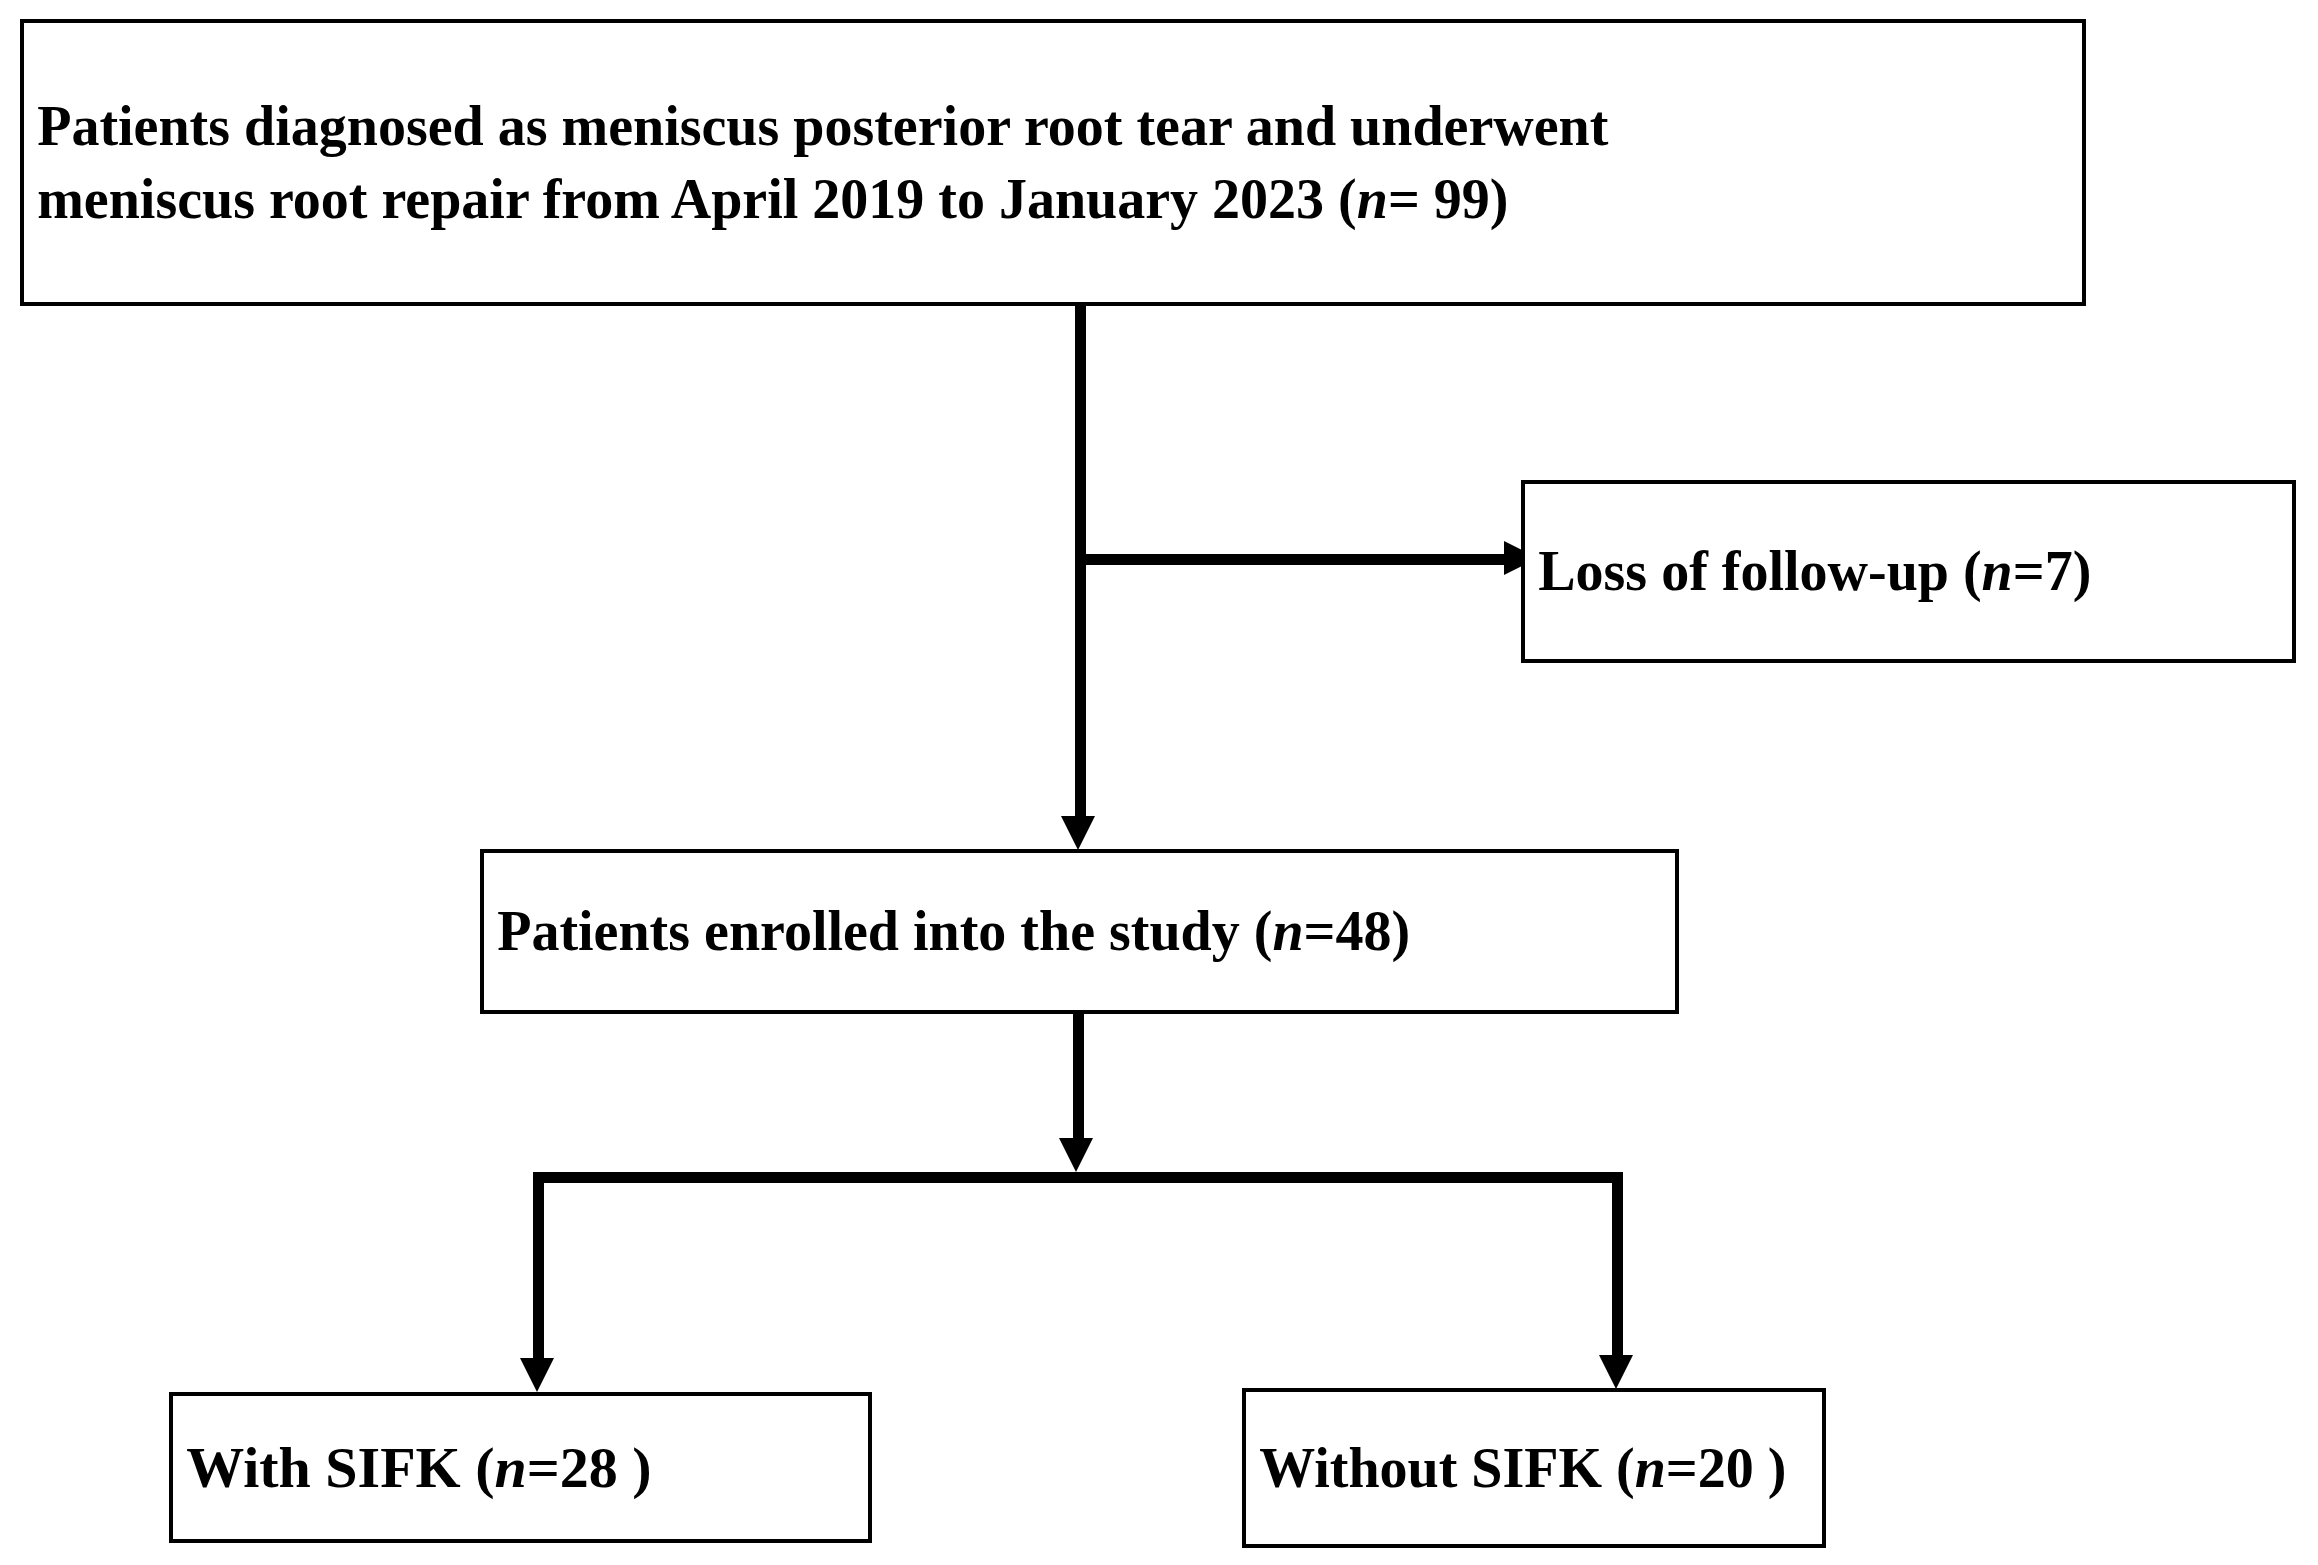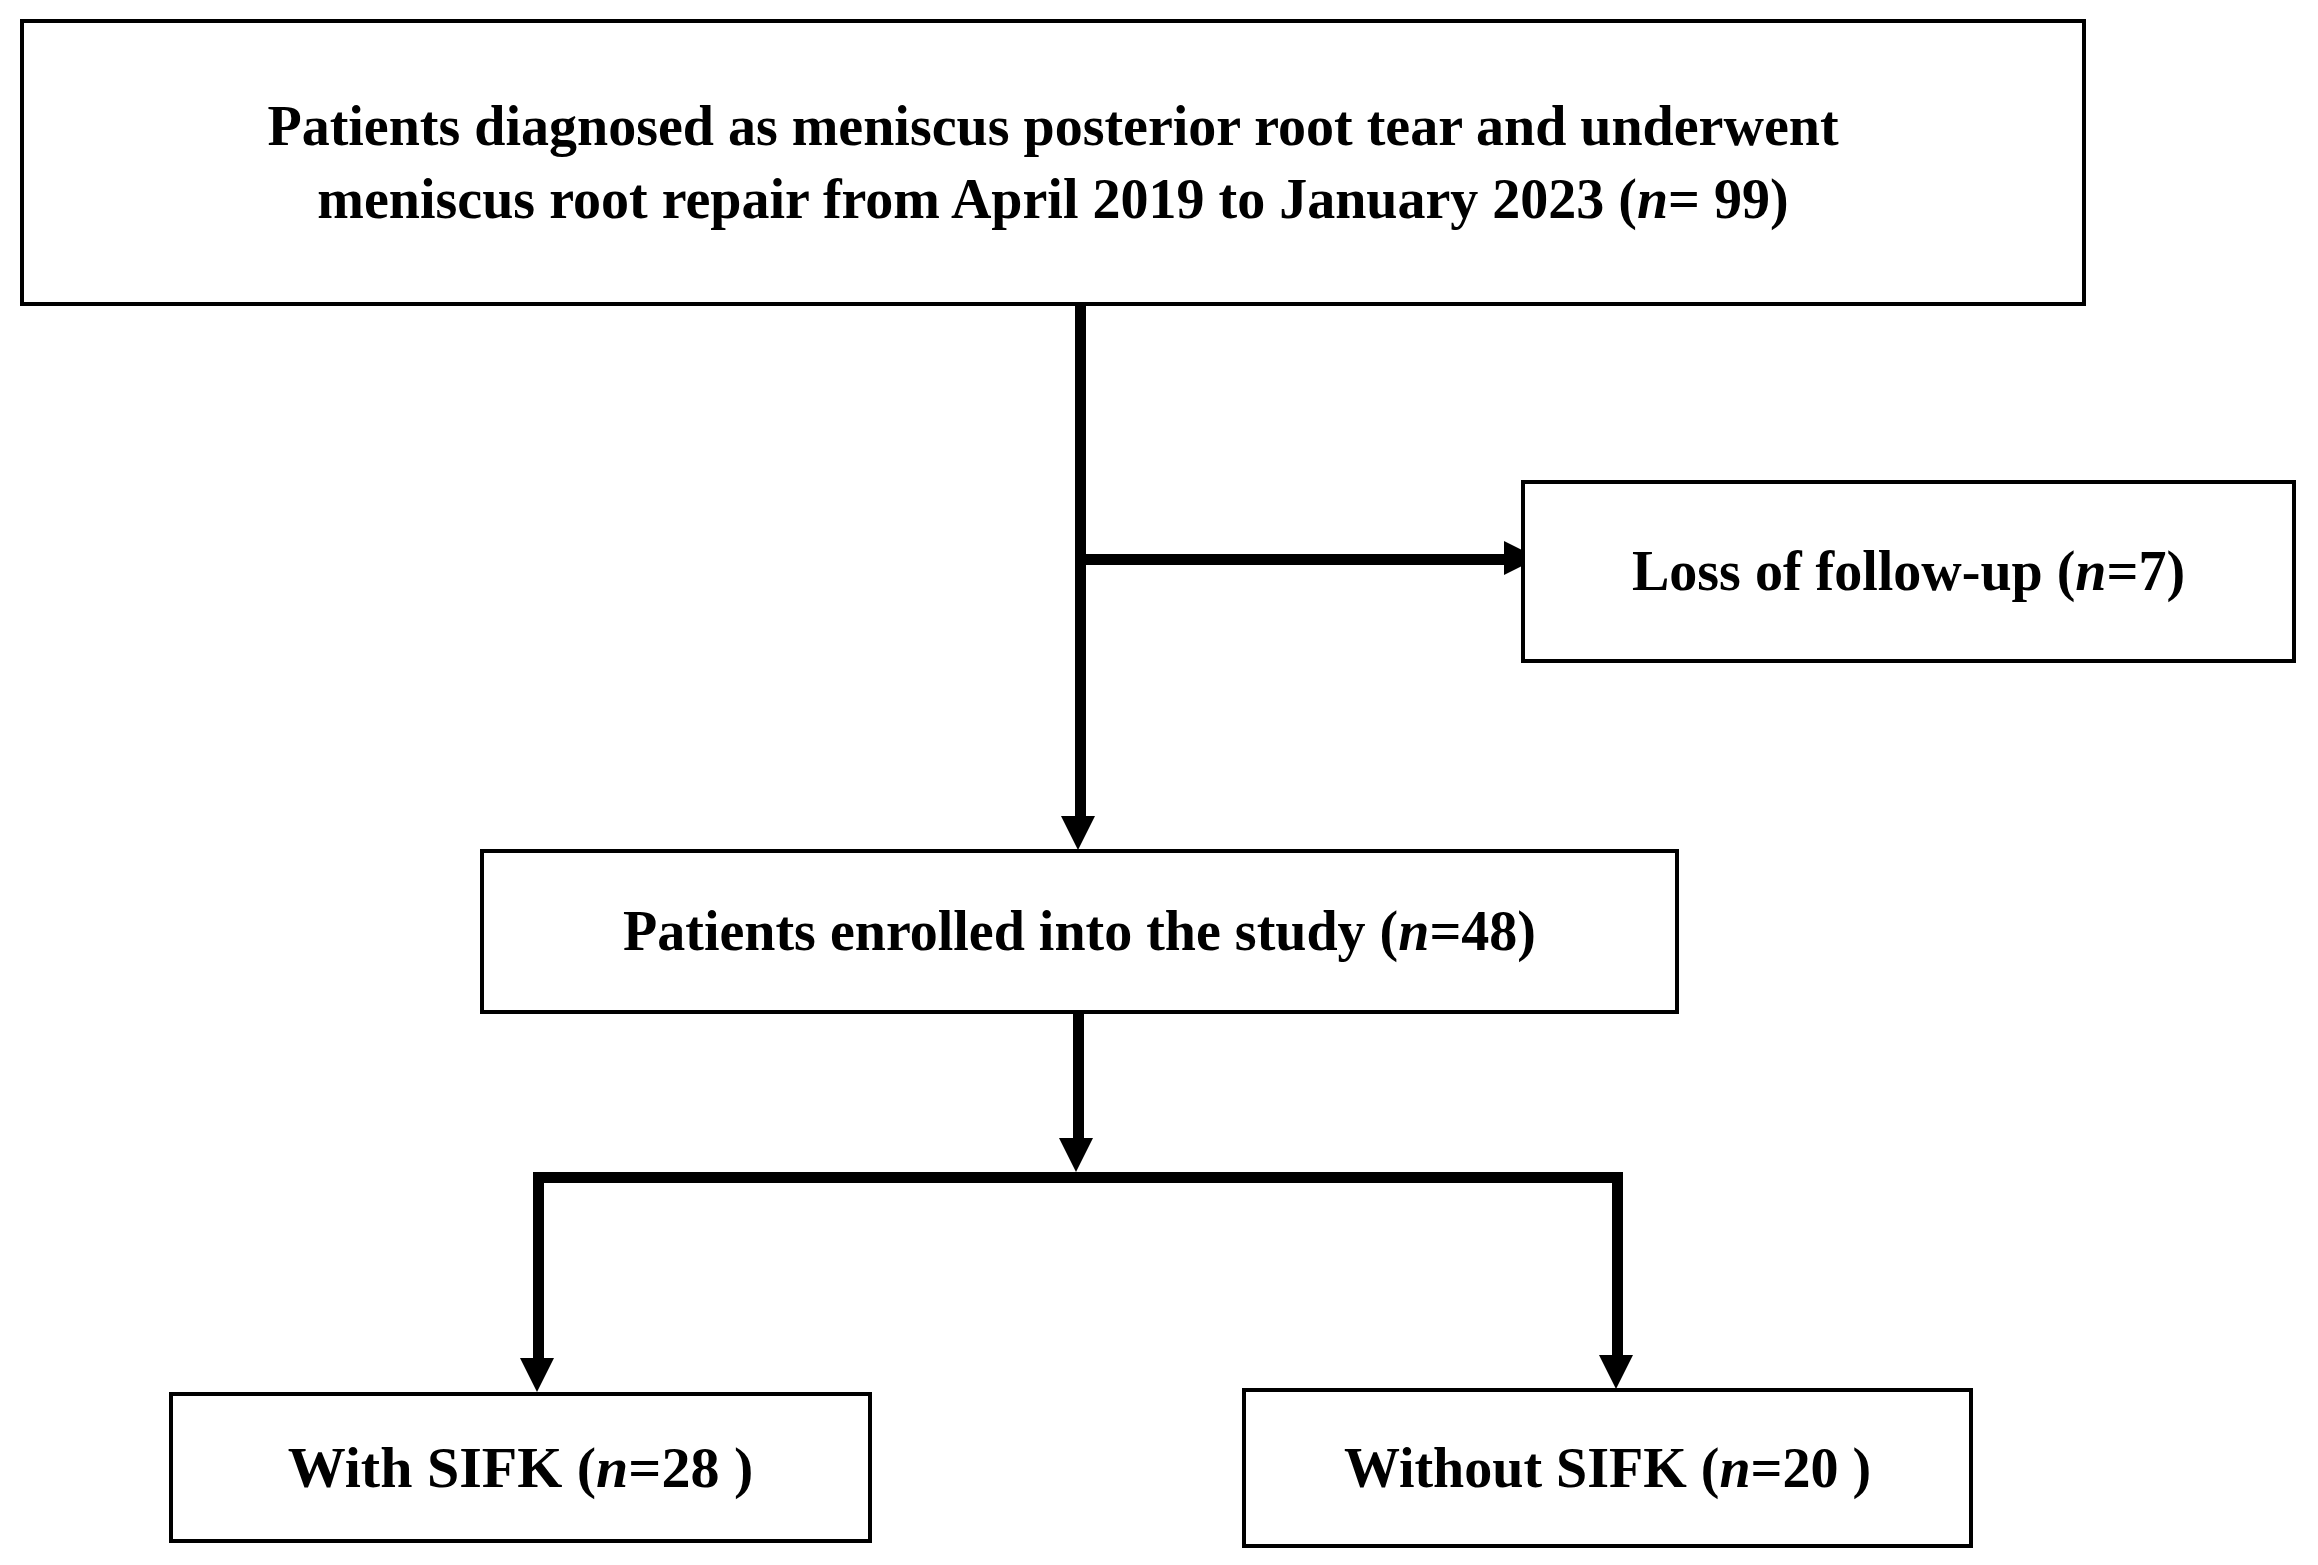--- a/index.html
+++ b/index.html
@@ -19,21 +19,20 @@
 
   
   .flow-box {
     position: absolute;
     box-sizing: border-box;
     border: 4.4px solid #000000;
     background: #ffffff;
     display: flex;
     align-items: center;
     justify-content: center;
-    text-align: center;
     color: #000000;
     font-weight: bold;
     line-height: 1.30;
     padding: 0 13.2px;
     z-index: 3;
   }
   .flow-box .label {
     display: block;
     width: 100%;
   }
@@ -55,21 +54,21 @@
     width: 1199px; height: 165px;
     font-size: 56px;
   }
   #box-with-sifk {
     left: 169px;  top: 1392px;
     width: 703px; height: 151px;
     font-size: 58px;
   }
   #box-without-sifk {
     left: 1242px; top: 1388px;
-    width: 731px; height: 160px;
+    width: 584px; height: 160px;
     font-size: 56px;
   }
 
   
   .vline {
     position: absolute;
     background: #000000;
     width: 11px;
     z-index: 2;
   }

